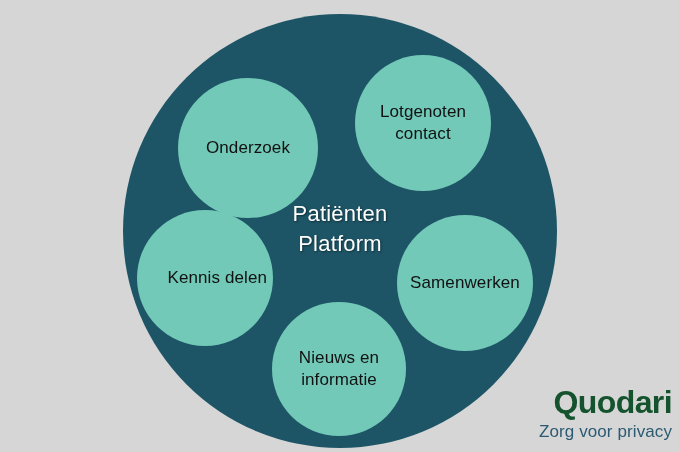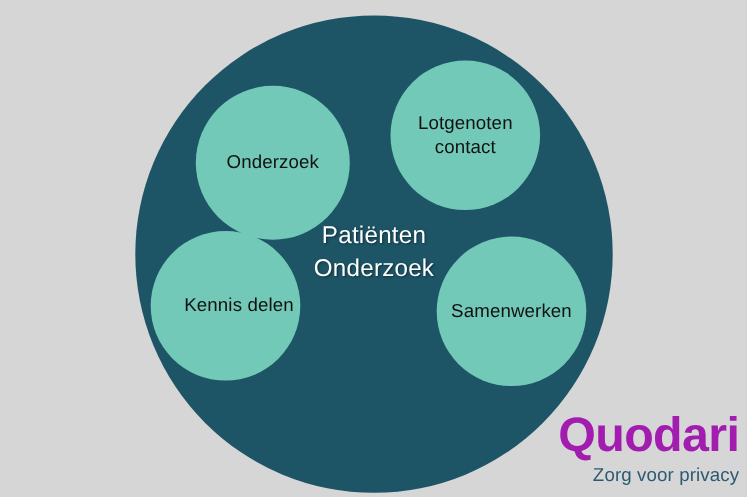--- a/index.html
+++ b/index.html
@@ -82,22 +82,22 @@
   
   .brand {
     position: absolute;
     right: 7px;
     bottom: 10px;
     text-align: right;
     line-height: 1;
   }
   .brand-name {
     display: block;
-    color: #a21caf;
-    font-size: 44px;
+    color: #14532d;
+    font-size: 32px;
     font-weight: 700;
     letter-spacing: -0.6px;
     line-height: 1.0;
   }
   .brand-tagline {
     display: block;
     color: #2b5a72;
     font-size: 17px;
     font-weight: 400;
     letter-spacing: 0.1px;
@@ -122,23 +122,27 @@
     </div>
 
     <div class="bubble b-kennis">
       <span class="bubble-label">Kennis delen</span>
     </div>
 
     <div class="bubble b-samenwerken">
       <span class="bubble-label">Samenwerken</span>
     </div>
 
+    <div class="bubble b-nieuws">
+      <span class="bubble-label">Nieuws en
+informatie</span>
+    </div>
 
     <div class="hub-title">Patiënten
-Onderzoek</div>
+Platform</div>
 
   </div>
 
   <div class="brand">
     <span class="brand-name">Quodari</span>
     <span class="brand-tagline">Zorg voor privacy</span>
   </div>
 
 </div>
 

